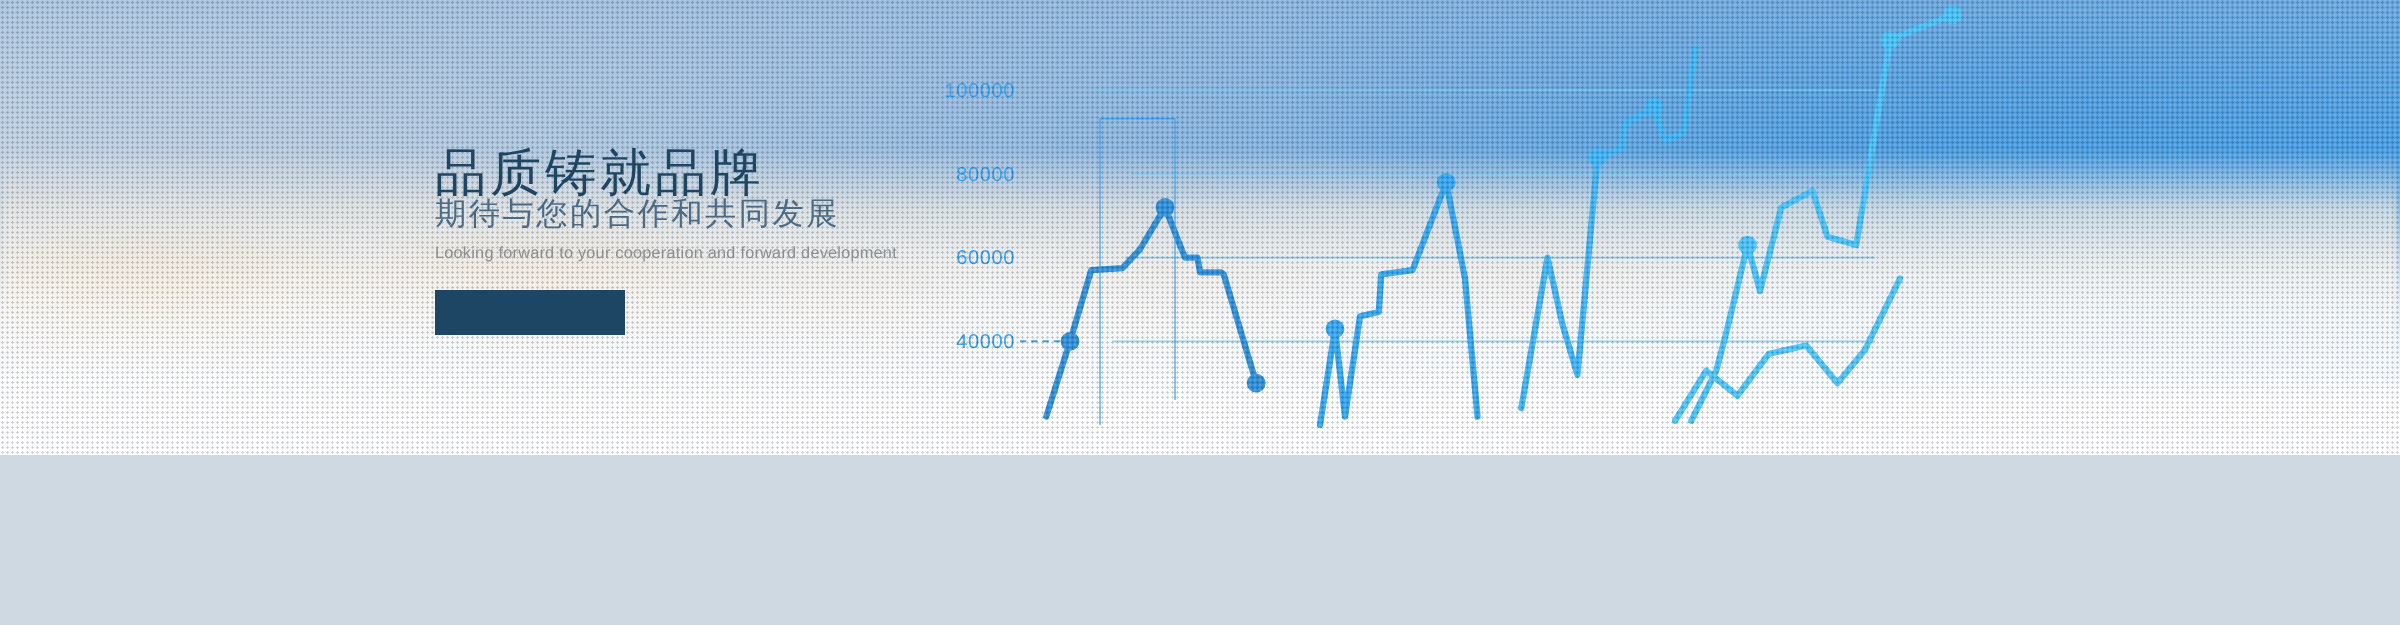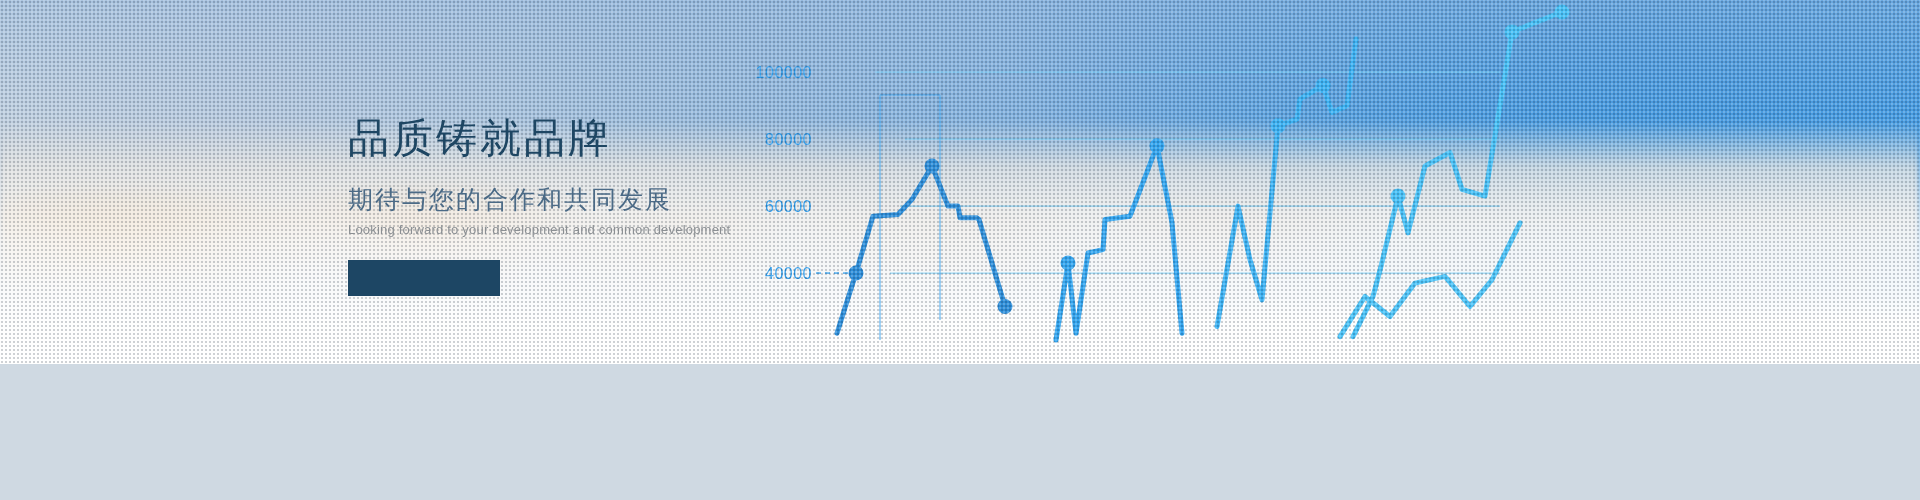--- a/index.html
+++ b/index.html
@@ -82,21 +82,21 @@
     background-position:2px 2px;
   }
 
   
   .copy{position:absolute;left:348px;top:118px;width:420px;}
   .title{
     font-size:41px;line-height:1;letter-spacing:3px;color:#1e4663;
     font-weight:400;white-space:nowrap;
   }
   .subtitle{
-    margin-top:28px;font-size:25px;line-height:1;letter-spacing:2px;
+    font-size:25px;line-height:1;letter-spacing:2px;
     color:#4b6a86;font-weight:400;white-space:nowrap;
   }
   .subtitle-en{
     margin-top:11px;font-size:13px;line-height:1;letter-spacing:0.2px;
     color:#8b8f93;font-weight:400;white-space:nowrap;
   }
   .cta{
     margin-top:24px;width:152px;height:36px;
     background:#1d4664;border:none;display:block;cursor:pointer;
     font-size:14px;color:#ffffff;letter-spacing:2px;padding:0;
@@ -191,17 +191,17 @@
         <polyline points="1340,336.65263157894736 1365,296.4842105263158 1390,316.5684210526316 1415,283.09473684210525 1445,276.4 1470,306.5263157894737 1492,279.7473684210526 1520,222.84210526315792" fill="none" stroke="#4ec3f6" stroke-width="5" stroke-linejoin="round" stroke-linecap="round"></polyline>
       </svg>
   </div>
 
   <div class="dots"></div>
   <div class="dots-light"></div>
 
   <div class="copy">
     <div class="title">品质铸就品牌</div>
     <div class="subtitle">期待与您的合作和共同发展</div>
-    <div class="subtitle-en">Looking forward to your development and common development</div>
+    <div class="subtitle-en">Looking forward to your cooperation and forward development</div>
     <button class="cta"></button>
   </div>
 
 </div>
 
 </body></html>

